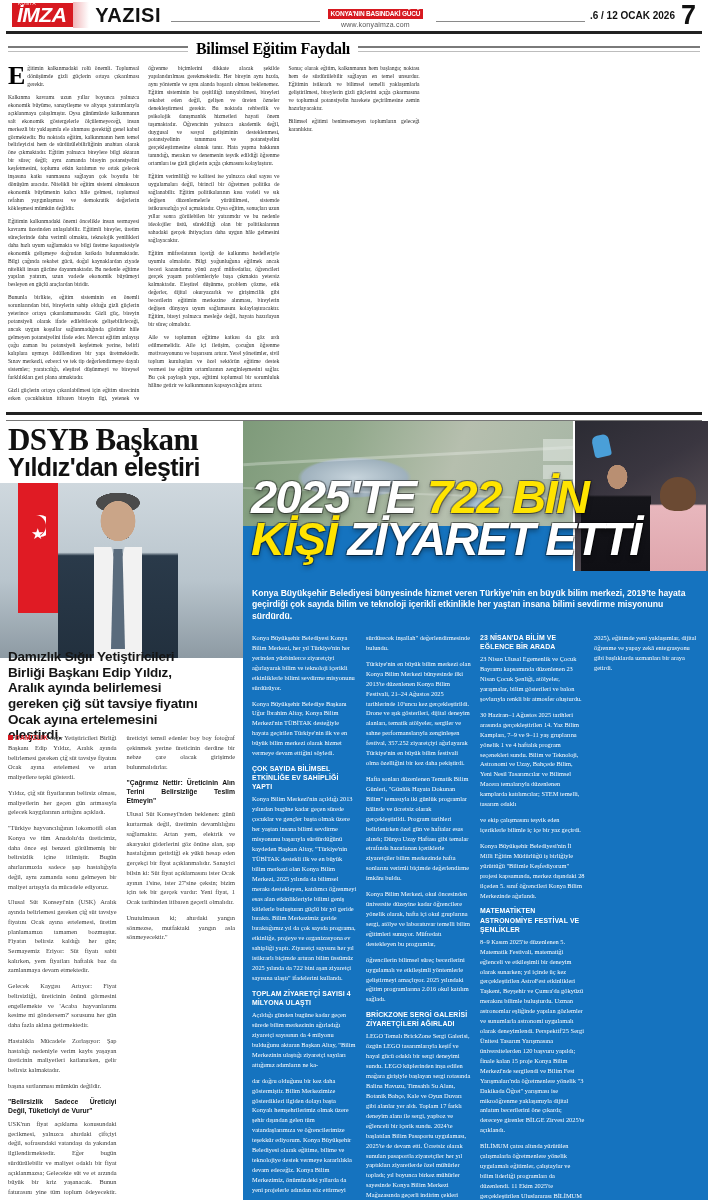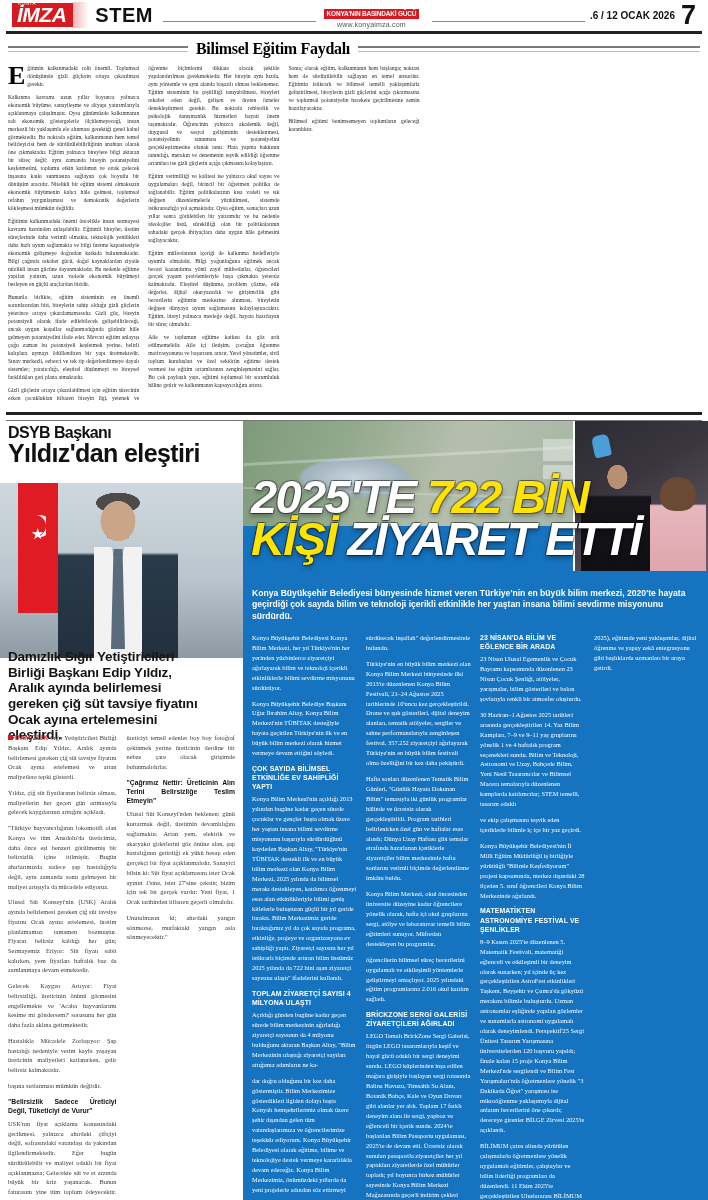--- a/index.html
+++ b/index.html
@@ -255,21 +255,21 @@
     padding: 4px 6px 0 8px;
   }
   .dsyb-head .l1, .dsyb-head .l2 {
     font-family: "Liberation Sans", sans-serif;
     font-weight: bold;
     color: #111;
     line-height: 0.98;
     letter-spacing: -0.6px;
     display: block;
   }
-  .dsyb-head .l1 { font-size: 16px; }
+  .dsyb-head .l1 { font-size: 31px; font-family: Liberation Serif, serif; }
   .dsyb-head .l2 { font-size: 25px; }
 
   .dsyb-photo {
     position: absolute;
     left: 0; top: 62px;
     width: 243px;
     height: 175px;
     background:
       linear-gradient(to bottom, #cfd8de 0%, #b9c5cd 55%, #8d9aa3 100%);
     overflow: hidden;
@@ -522,21 +522,21 @@
 </style>
 </head>
 <body>
 
 <div class="masthead">
   <div class="logo-imza">
     <span class="konya-tag">KONYA</span>
     <span>İMZA</span>
   </div>
   <div class="logo-fade"></div>
-  <div class="masthead-section">STEM</div>
+  <div class="masthead-section">YAZISI</div>
   <div class="rule-fill"></div>
   <div class="site-block">
     <div class="site-badge">KONYA'NIN BASINDAKİ GÜCÜ</div>
     <div class="site-url">www.konyaimza.com</div>
   </div>
   <div class="rule-fill"></div>
   <div class="dateline">
     <span class="dot">.</span><span>6 / 12 OCAK</span>
     <span class="yr">2026</span>
   </div>
@@ -626,21 +626,21 @@
 
     <div class="blue-headline">
       <span class="hl-line">
         <span class="hw">2025'TE </span><span class="hy">722 BİN</span>
       </span>
       <span class="hl-line">
         <span class="hy">KİŞİ </span><span class="hw">ZİYARET ETTİ</span>
       </span>
     </div>
 
-    <div class="blue-deck">Konya Büyükşehir Belediyesi bünyesinde hizmet veren Türkiye'nin en büyük bilim merkezi, 2020'te hayata geçirdiği çok sayıda bilim ve teknoloji içerikli etkinlikle her yaştan insana bilimi sevdirme misyonunu sürdürdü.</div>
+    <div class="blue-deck">Konya Büyükşehir Belediyesi bünyesinde hizmet veren Türkiye'nin en büyük bilim merkezi, 2019'te hayata geçirdiği çok sayıda bilim ve teknoloji içerikli etkinlikle her yaştan insana bilimi sevdirme misyonunu sürdürdü.</div>
 
     <div class="blue-body">
       <p>Konya Büyükşehir Belediyesi Konya Bilim Merkezi, her yıl Türkiye'nin her yerinden yüzbinlerce ziyaretçiyi ağırlayarak bilim ve teknoloji içerikli etkinliklerle bilimi sevdirme misyonunu sürdürüyor.</p>
       <p>Konya Büyükşehir Belediye Başkanı Uğur İbrahim Altay, Konya Bilim Merkezi'nin TÜBİTAK desteğiyle hayata geçirilen Türkiye'nin ilk ve en büyük bilim merkezi olarak hizmet vermeye devam ettiğini söyledi.</p>
       <h4>ÇOK SAYIDA BİLİMSEL ETKİNLİĞE EV SAHİPLİĞİ YAPTI</h4>
       <p>Konya Bilim Merkezi'nin açıldığı 2013 yılından bugüne kadar geçen sürede çocuklar ve gençler başta olmak üzere her yaştan insana bilimi sevdirme misyonunu başarıyla sürdürdüğünü kaydeden Başkan Altay, "Türkiye'nin TÜBİTAK destekli ilk ve en büyük bilim merkezi olan Konya Bilim Merkezi, 2025 yılında da bilimsel merakı destekleyen, katılımcı öğrenmeyi esas alan etkinlikleriyle bilimi geniş kitlelerle buluşturan güçlü bir yıl geride bıraktı. Bilim Merkezimiz geride bıraktığımız yıl da çok sayıda programa, etkinliğe, projeye ve organizasyona ev sahipliği yaptı. Ziyaretçi sayısını her yıl istikrarlı biçimde artıran bilim üssümüz 2025 yılında da 722 bini aşan ziyaretçi sayısına ulaştı" ifadelerini kullandı.</p>
       <h4>TOPLAM ZİYARETÇİ SAYISI 4 MİLYONA ULAŞTI</h4>
       <p>Açıldığı günden bugüne kadar geçen sürede bilim merkezinin ağırladığı ziyaretçi sayısının da 4 milyonu bulduğunu aktaran Başkan Altay, "Bilim Merkezinin ulaştığı ziyaretçi sayıları attığımız adımların ne ka-</p>
       <p>dar doğru olduğunu bir kez daha göstermiştir. Bilim Merkezimize gösterdikleri ilgiden dolayı başta Konyalı hemşehrilerimiz olmak üzere şehir dışından gelen tüm vatandaşlarımıza ve öğrencilerimize teşekkür ediyorum. Konya Büyükşehir Belediyesi olarak eğitime, bilime ve teknolojiye destek vermeye kararlılıkla devam edeceğiz. Konya Bilim Merkezimiz, önümüzdeki yıllarda da yeni projelerle adından söz ettirmeyi sürdürecek inşallah" değerlendirmesinde bulundu.</p>
       <p>Türkiye'nin en büyük bilim merkezi olan Konya Bilim Merkezi bünyesinde ilki 2013'te düzenlenen Konya Bilim Festivali, 21–24 Ağustos 2025 tarihlerinde 10'uncu kez gerçekleştirildi. Drone ve ışık gösterileri, dijital deneyim alanları, tematik atölyeler, sergiler ve sahne performanslarıyla zenginleşen festival, 357.252 ziyaretçiyi ağırlayarak Türkiye'nin en büyük bilim festivali olma özelliğini bir kez daha pekiştirdi.</p>

